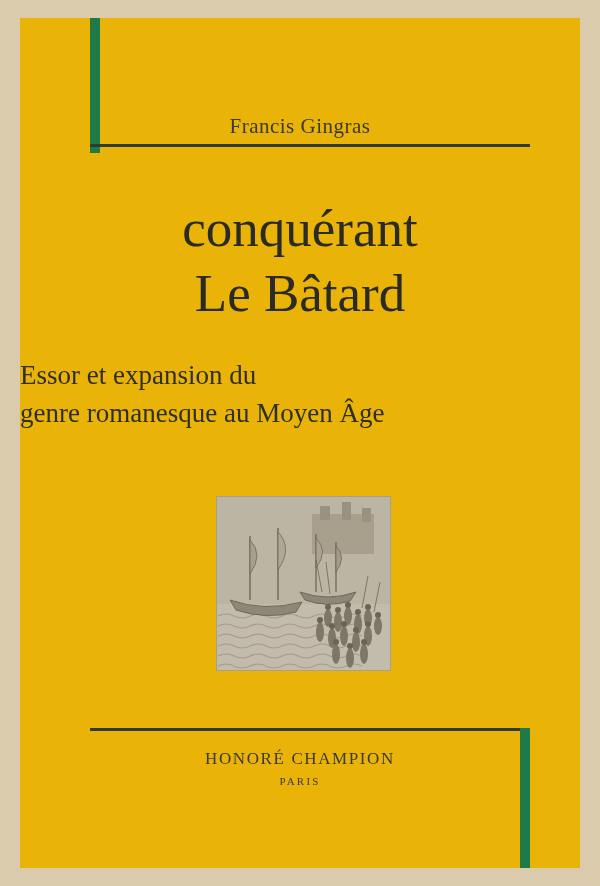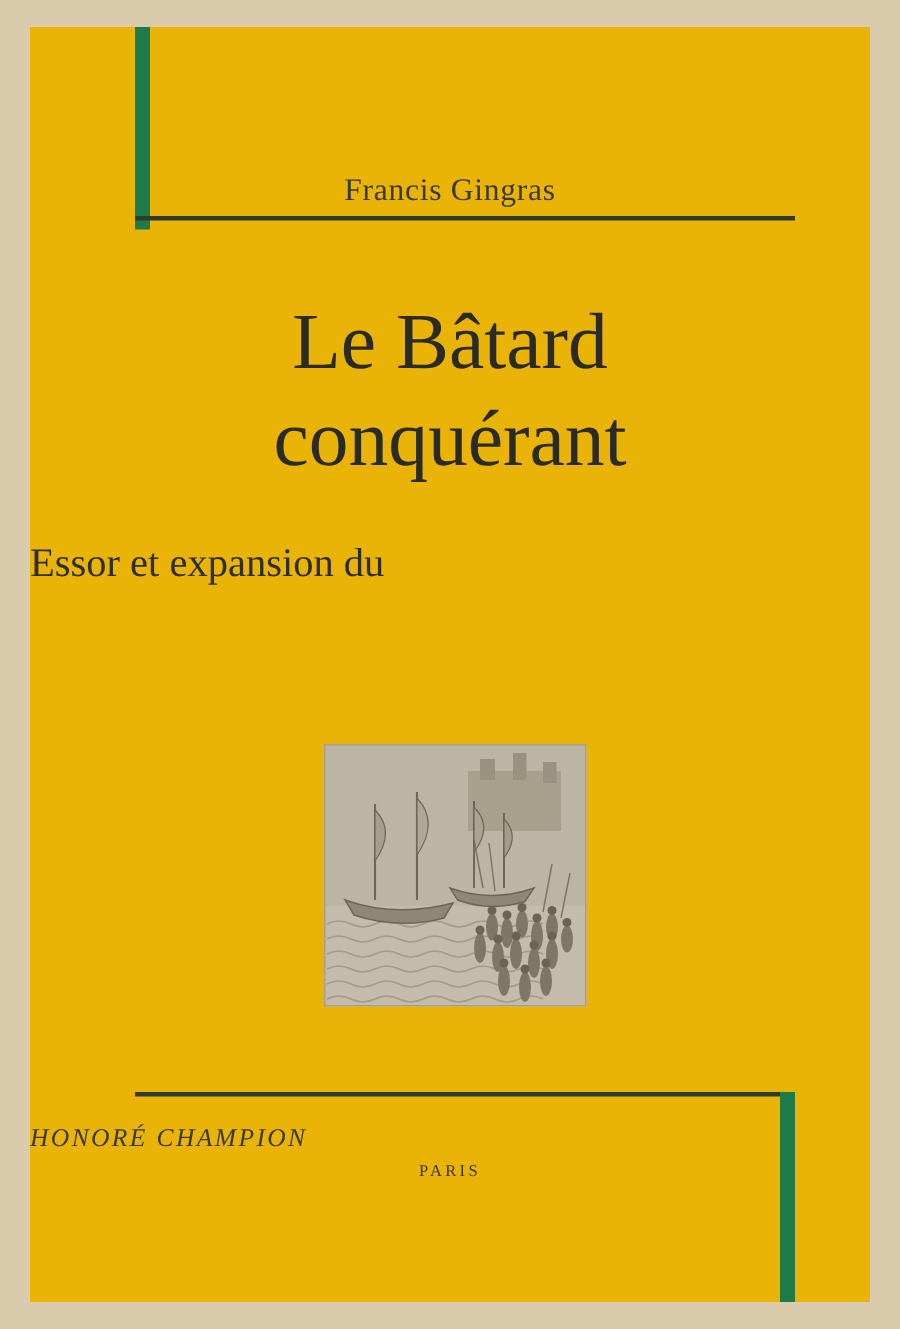--- a/index.html
+++ b/index.html
@@ -94,24 +94,24 @@
     height: 175px;
     background: #b9b2a2;
     overflow: hidden;
   }
   .illus svg { display: block; }
   .publisher {
     position: absolute;
     left: 0;
     top: 731px;
     width: 560px;
+    text-align: center;
     font-size: 17px;
     letter-spacing: 1.6px;
     color: #3a3a35;
-    font-style: italic;
   }
   .city {
     position: absolute;
     left: 0;
     top: 757px;
     width: 560px;
     text-align: center;
     font-size: 11px;
     letter-spacing: 2.2px;
     color: #3a3a35;
@@ -121,26 +121,27 @@
 <body>
 
 <div class="cover">
 
   <div class="rule-vert-top"></div>
   <div class="rule-horiz-top"></div>
 
   <div class="author">Francis Gingras</div>
 
   <div class="title">
+    <div>conquérant</div>
     <div>Le Bâtard</div>
-    <div>conquérant</div>
   </div>
 
   <div class="subtitle">
     <div>Essor et expansion du</div>
+    <div>genre romanesque au Moyen Âge</div>
   </div>
 
   <div class="illus">
     <svg width="175" height="175" viewBox="0 0 175 175">
       <rect x="0" y="0" width="175" height="175" fill="#b5ad9c"></rect>
 
       <rect x="0" y="0" width="175" height="110" fill="#bdb5a4"></rect>
 
       <rect x="96" y="18" width="62" height="40" fill="#a89f8d"></rect>
       <rect x="104" y="10" width="10" height="14" fill="#9a9280"></rect>

